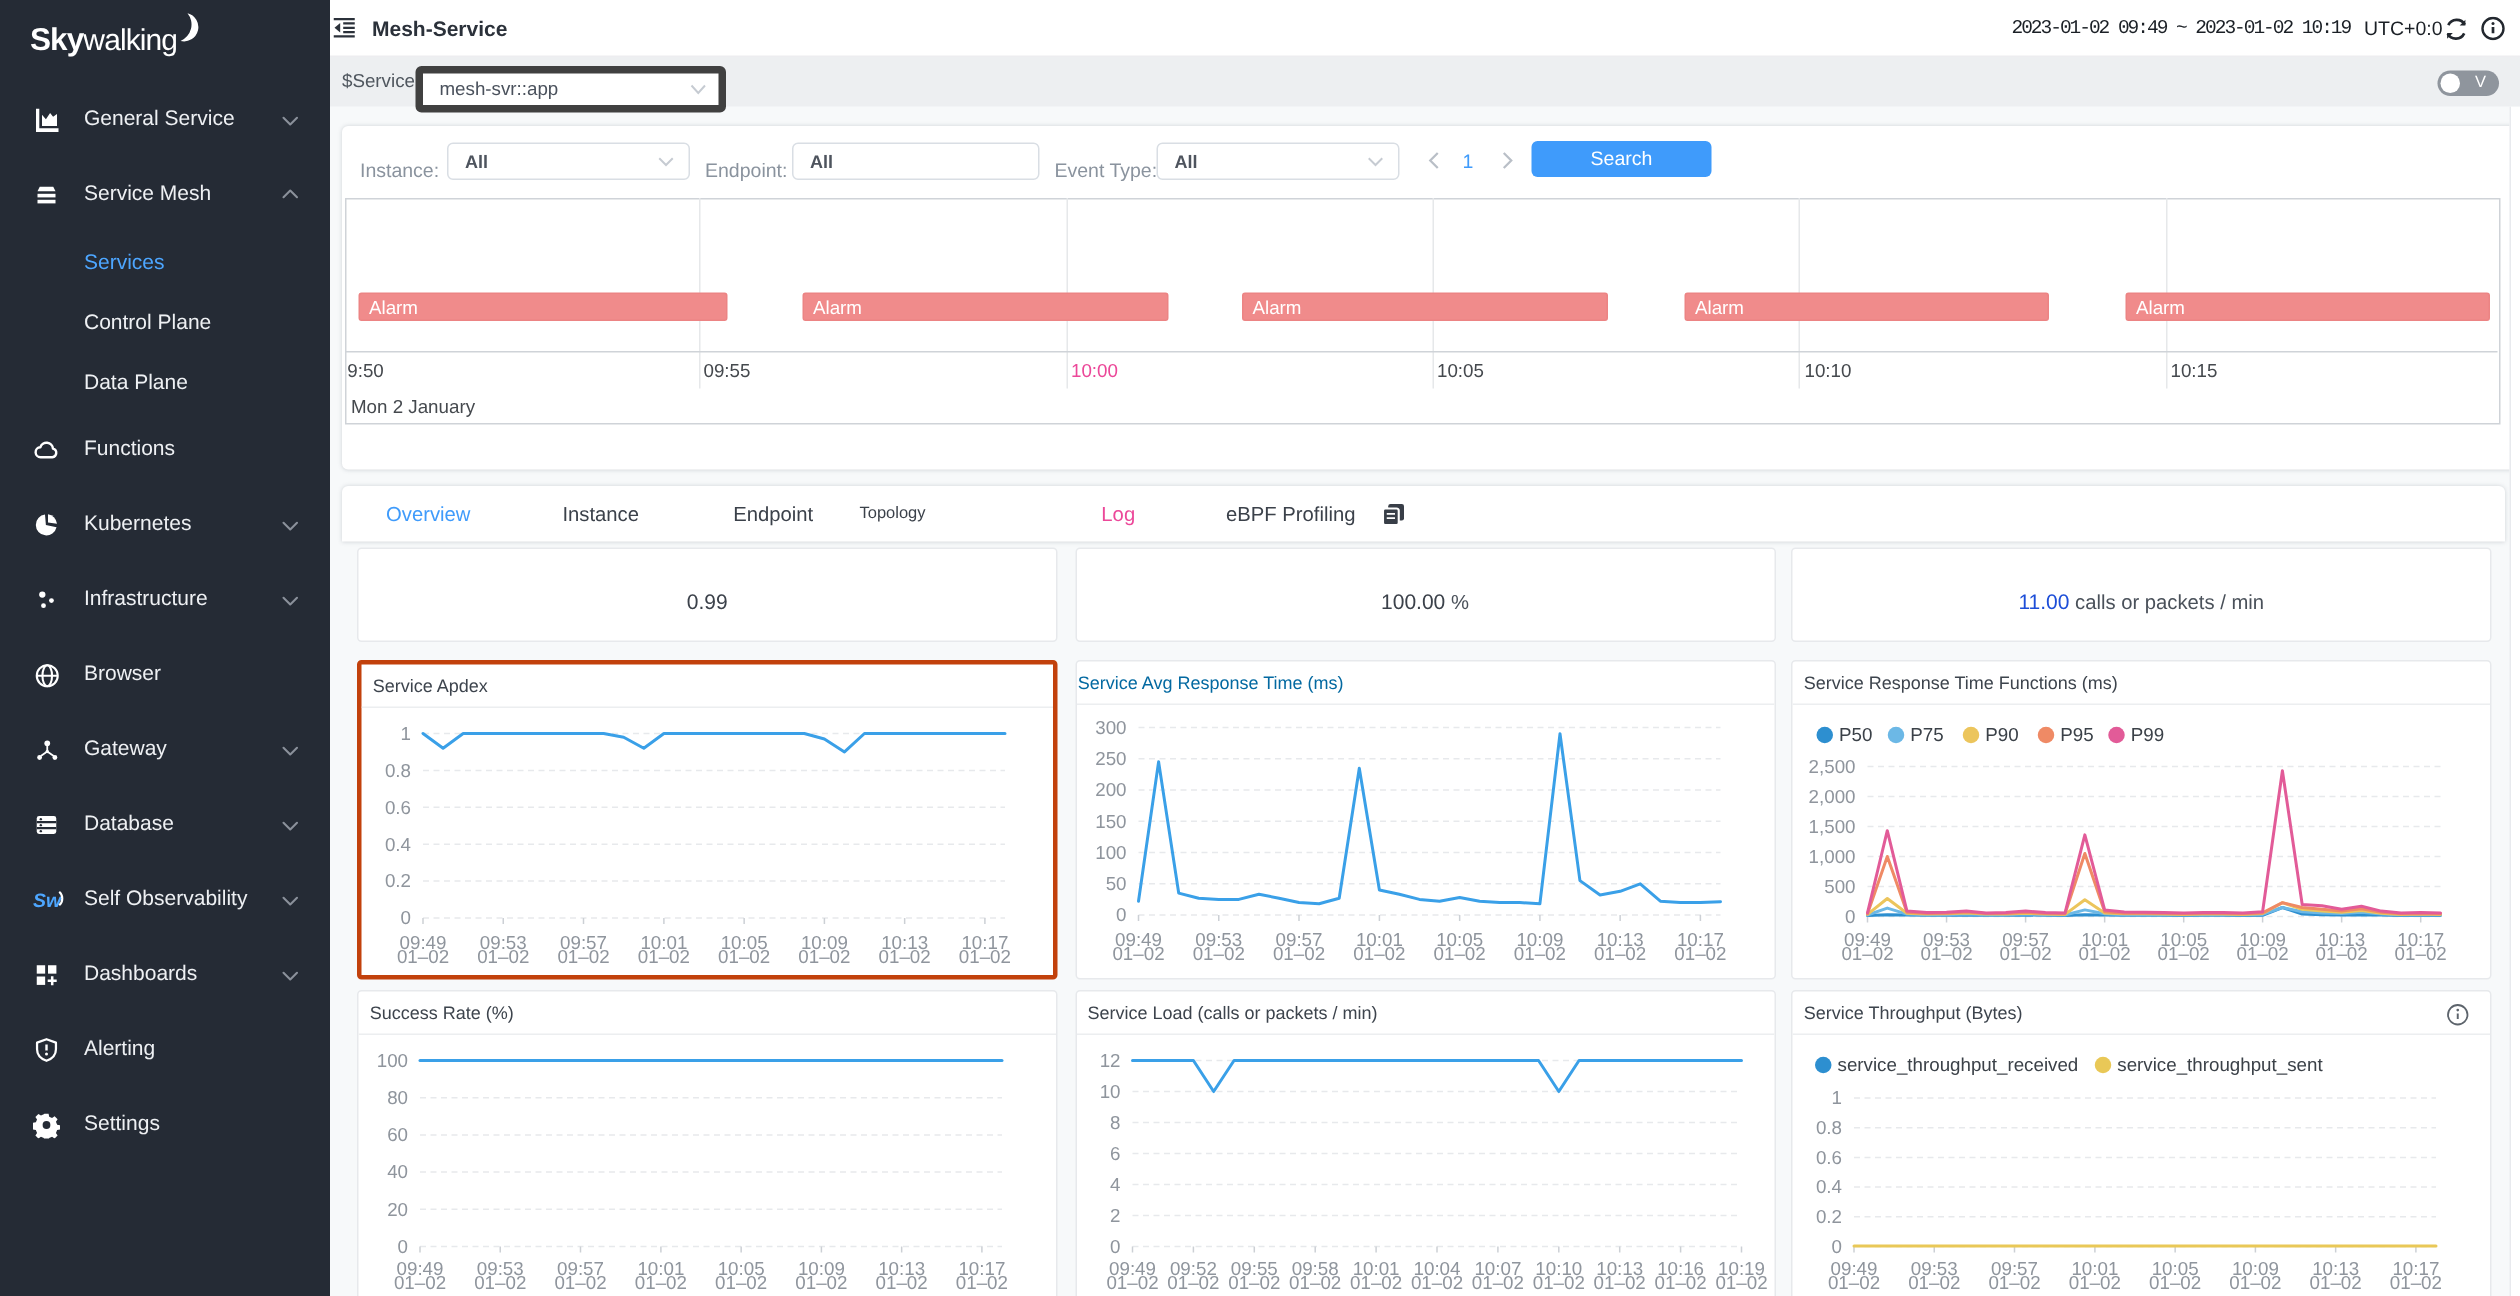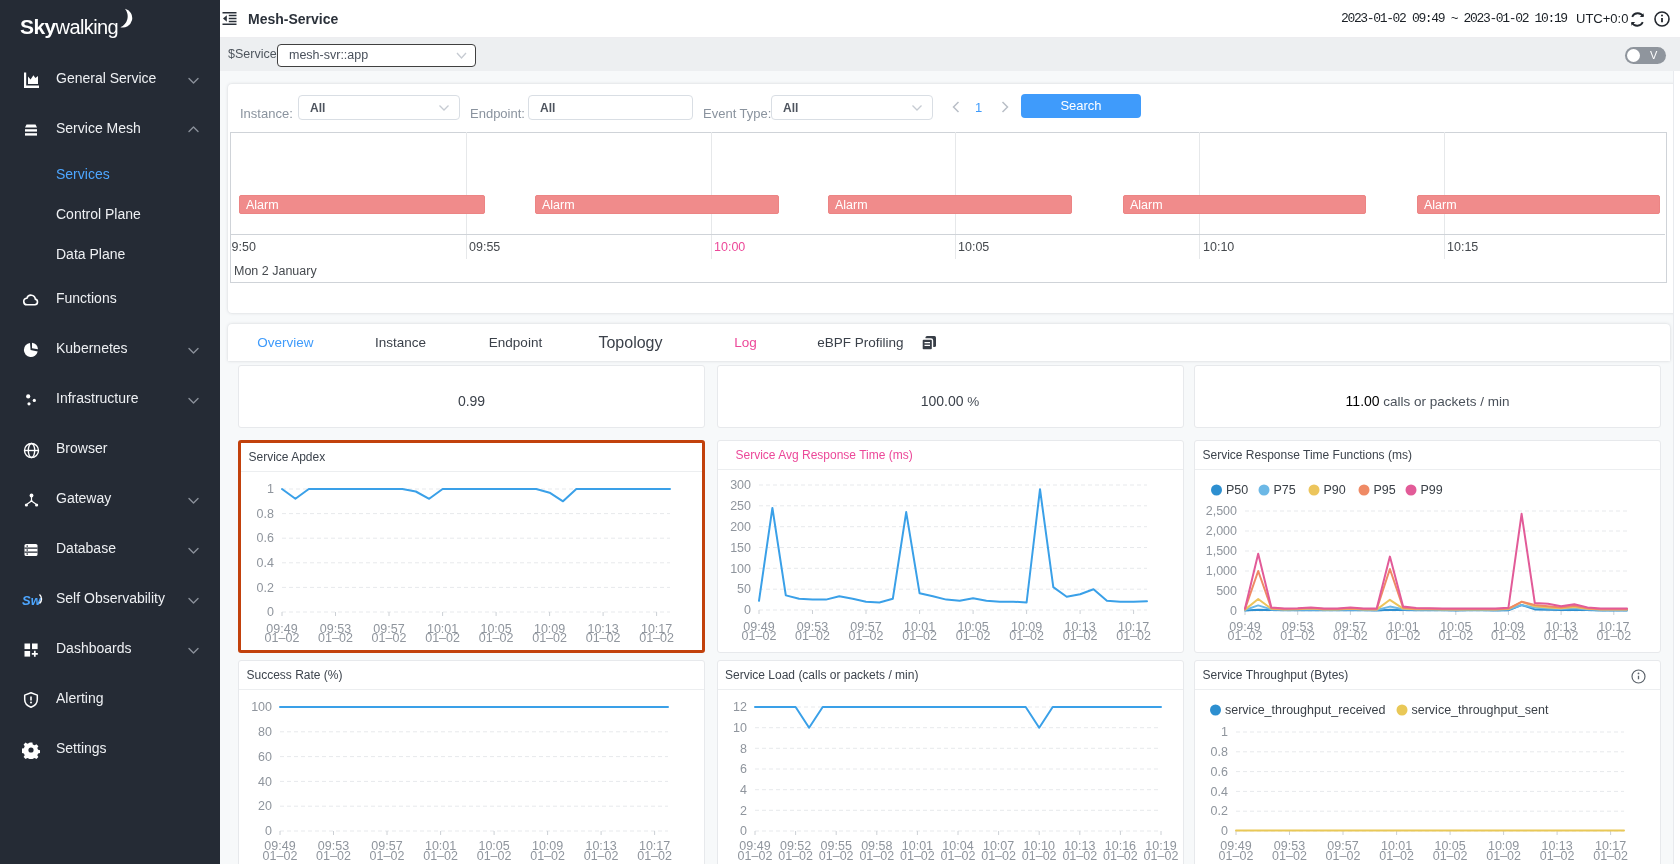--- a/index.html
+++ b/index.html
@@ -50,34 +50,34 @@
     <div style="position:absolute;left:486px;top:156px;font-size:12.5px;color:#ec4899">10:00</div>
     <div style="position:absolute;left:730px;top:156px;font-size:12.5px;color:#45494e">10:05</div>
     <div style="position:absolute;left:975px;top:156px;font-size:12.5px;color:#45494e">10:10</div>
     <div style="position:absolute;left:1219px;top:156px;font-size:12.5px;color:#45494e">10:15</div>
     <div style="position:absolute;left:6px;top:180px;font-size:12.5px;color:#45494e">Mon 2 January</div>
   </div>
 <div style="position:absolute;left:228px;top:324px;width:1442px;height:37px;background:#fff;border-radius:4px 4px 0 0;box-shadow:0 0 3px rgba(90,100,110,.25)">
     <div style="position:absolute;left:0px;top:0;width:115px;height:37px;text-align:center;line-height:37px;font-size:13.5px;color:#3f9bfb">Overview</div>
     <div style="position:absolute;left:115px;top:0;width:115px;height:37px;text-align:center;line-height:37px;font-size:13.5px;color:#3b414a">Instance</div>
     <div style="position:absolute;left:230px;top:0;width:115px;height:37px;text-align:center;line-height:37px;font-size:13.5px;color:#3b414a">Endpoint</div>
-    <div style="position:absolute;left:345px;top:0;width:115px;height:37px;text-align:center;line-height:37px;font-size:16px;color:#3b414a">Topology</div>
+    <div style="position:absolute;left:345px;top:0;width:115px;height:37px;line-height:37px;font-size:11px;color:#3b414a">Topology</div>
     <div style="position:absolute;left:460px;top:0;width:115px;height:37px;text-align:center;line-height:37px;font-size:13.5px;color:#ec4899">Log</div>
     <div style="position:absolute;left:575px;top:0;width:115px;height:37px;text-align:center;line-height:37px;font-size:13.5px;color:#3b414a">eBPF Profiling</div>
     <svg style="position:absolute;left:692px;top:10px" width="18" height="18" viewBox="0 0 18 18">
       <rect x="5.5" y="2" width="10.5" height="11" rx="1.5" fill="#383e47"></rect>
       <rect x="2" y="5" width="10.5" height="11" rx="1.5" fill="#383e47" stroke="#fff" stroke-width="1.4"></rect>
       <g stroke="#fff" stroke-width="1.2">
         <path d="M4.5 8.6h5.5M4.5 11.4h5.5"></path>
       </g>
     </svg>
   </div>
 <div style="position:absolute;left:238px;top:365px;width:467px;height:63px;background:#fff;border:1px solid #e7e9ec;border-radius:3px;box-sizing:border-box;text-align:center;line-height:70px"><span style="font-size:14px;color:#3b414a">0.99</span></div>
 <div style="position:absolute;left:716.5px;top:365px;width:467px;height:63px;background:#fff;border:1px solid #e7e9ec;border-radius:3px;box-sizing:border-box;text-align:center;line-height:70px"><span style="font-size:14px;color:#3b414a">100.00</span><span style="font-size:13.5px;color:#4a515a">&nbsp;%</span></div>
-<div style="position:absolute;left:1194px;top:365px;width:467px;height:63px;background:#fff;border:1px solid #e7e9ec;border-radius:3px;box-sizing:border-box;text-align:center;line-height:70px"><span style="font-size:14px;color:#000000">11.00</span><span style="font-size:13.5px;color:#4a515a">&nbsp;calls or packets / min</span></div>
+<div style="position:absolute;left:1194px;top:365px;width:467px;height:63px;background:#fff;border:1px solid #e7e9ec;border-radius:3px;box-sizing:border-box;text-align:center;line-height:70px"><span style="font-size:14px;color:#1d4ed8">11.00</span><span style="font-size:13.5px;color:#4a515a">&nbsp;calls or packets / min</span></div>
 <div style="position:absolute;left:238px;top:440px;width:467px;height:213px;background:#fff;border:3px solid #c2410c;border-radius:3px;box-sizing:border-box;overflow:hidden">
     <div style="position:absolute;left:0;top:0;width:100%;height:29px;border-bottom:1px solid #eceef0;box-sizing:border-box">
       <div style="position:absolute;left:7.5px;top:7px;font-size:12px;font-weight:400;color:#3d444d">Service Apdex</div>
     </div>
     <svg width="467" height="213" viewBox="0 0 467 213" style="position:absolute;left:0;top:0">
       <line x1="41" y1="46.0" x2="429" y2="46.0" stroke="#e7e9ec" stroke-width="1" stroke-dasharray="4 3"></line>
       <text x="33" y="50.2" font-size="12.5" fill="#8f959d" text-anchor="end">1</text>
       <line x1="41" y1="70.6" x2="429" y2="70.6" stroke="#e7e9ec" stroke-width="1" stroke-dasharray="4 3"></line>
       <text x="33" y="74.8" font-size="12.5" fill="#8f959d" text-anchor="end">0.8</text>
       <line x1="41" y1="95.2" x2="429" y2="95.2" stroke="#e7e9ec" stroke-width="1" stroke-dasharray="4 3"></line>
@@ -110,21 +110,21 @@
       <text x="362.1" y="189.5" font-size="12.5" fill="#8f959d" text-anchor="middle">10:13</text>
       <text x="362.1" y="199" font-size="12.5" fill="#8f959d" text-anchor="middle">01–02</text>
       <line x1="415.6" y1="169" x2="415.6" y2="173" stroke="#ccd0d5" stroke-width="1"></line>
       <text x="415.6" y="189.5" font-size="12.5" fill="#8f959d" text-anchor="middle">10:17</text>
       <text x="415.6" y="199" font-size="12.5" fill="#8f959d" text-anchor="middle">01–02</text>
       <polyline points="41.0,46.0 54.4,55.8 67.8,46.0 81.1,46.0 94.5,46.0 107.9,46.0 121.3,46.0 134.7,46.0 148.0,46.0 161.4,46.0 174.8,48.5 188.2,55.8 201.6,46.0 214.9,46.0 228.3,46.0 241.7,46.0 255.1,46.0 268.4,46.0 281.8,46.0 295.2,46.0 308.6,49.7 322.0,58.3 335.3,46.0 348.7,46.0 362.1,46.0 375.5,46.0 388.9,46.0 402.2,46.0 415.6,46.0 429.0,46.0" fill="none" stroke="#3aa0e8" stroke-width="2" stroke-linejoin="round" stroke-linecap="round"></polyline>
     </svg>
   </div>
 <div style="position:absolute;left:716.5px;top:440px;width:467px;height:213px;background:#fff;border:1px solid #e7e9ec;border-radius:3px;box-sizing:border-box;overflow:hidden">
     <div style="position:absolute;left:0;top:0;width:100%;height:29px;border-bottom:1px solid #eceef0;box-sizing:border-box">
-      <div style="position:absolute;left:18px;top:7px;font-size:12px;font-weight:400;color:#ec4899">Service Avg Response Time (ms)</div>
+      <div style="position:absolute;left:1px;top:7px;font-size:12px;font-weight:400;color:#0369a1">Service Avg Response Time (ms)</div>
     </div>
     <svg width="467" height="213" viewBox="0 0 467 213" style="position:absolute;left:0;top:0">
       <line x1="41" y1="44.0" x2="429" y2="44.0" stroke="#e7e9ec" stroke-width="1" stroke-dasharray="4 3"></line>
       <text x="33" y="48.2" font-size="12.5" fill="#8f959d" text-anchor="end">300</text>
       <line x1="41" y1="64.8" x2="429" y2="64.8" stroke="#e7e9ec" stroke-width="1" stroke-dasharray="4 3"></line>
       <text x="33" y="69.0" font-size="12.5" fill="#8f959d" text-anchor="end">250</text>
       <line x1="41" y1="85.7" x2="429" y2="85.7" stroke="#e7e9ec" stroke-width="1" stroke-dasharray="4 3"></line>
       <text x="33" y="89.9" font-size="12.5" fill="#8f959d" text-anchor="end">200</text>
       <line x1="41" y1="106.5" x2="429" y2="106.5" stroke="#e7e9ec" stroke-width="1" stroke-dasharray="4 3"></line>
       <text x="33" y="110.7" font-size="12.5" fill="#8f959d" text-anchor="end">150</text>
@@ -391,21 +391,21 @@
       <path d="M2.4 14.8V11h3.8z" fill="#23282f"></path>
     </svg>
     <svg style="position:absolute;left:1434px;top:11px" width="16" height="16" viewBox="0 0 16 16">
       <circle cx="8" cy="8" r="7" fill="none" stroke="#23282f" stroke-width="1.6"></circle>
       <path d="M8 7v4.2" stroke="#23282f" stroke-width="1.8"></path>
       <circle cx="8" cy="4.6" r="1" fill="#23282f"></circle>
     </svg>
   </div>
 <div style="position:absolute;left:220px;top:38px;width:1460px;height:33px;background:#edeff1">
     <div style="position:absolute;left:8px;top:9px;font-size:12.5px;color:#4f565e">$Service</div>
-    <div style="position:absolute;left:57px;top:6px;width:197px;height:21px;background:#fff;border:1px solid #404040;border-radius:4px">
+    <div style="position:absolute;left:57px;top:6px;width:197px;height:21px;background:#fff;border:5px solid #404040;border-radius:4px">
       <div style="position:absolute;left:11px;top:3px;font-size:12.5px;color:#4a515c">mesh-svr::app</div>
       <svg style="position:absolute;right:8px;top:6px" width="11" height="9" viewBox="0 0 11 9">
         <path d="M1 2l4.5 5L10 2" fill="none" stroke="#c6cbd2" stroke-width="1.3"></path>
       </svg>
     </div>
     <div style="position:absolute;left:1405px;top:9px;width:41px;height:17px;background:#8f959d;border-radius:9px">
       <div style="position:absolute;left:2px;top:2px;width:13px;height:13px;background:#fff;border-radius:50%"></div>
       <div style="position:absolute;left:25px;top:2px;font-size:11px;color:#fff">V</div>
     </div>
   </div>

